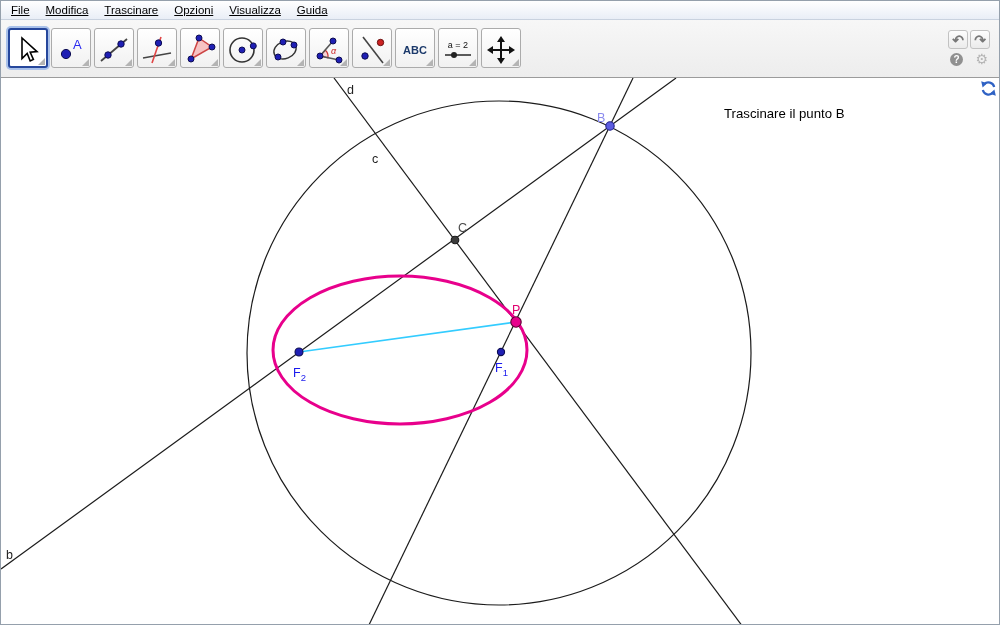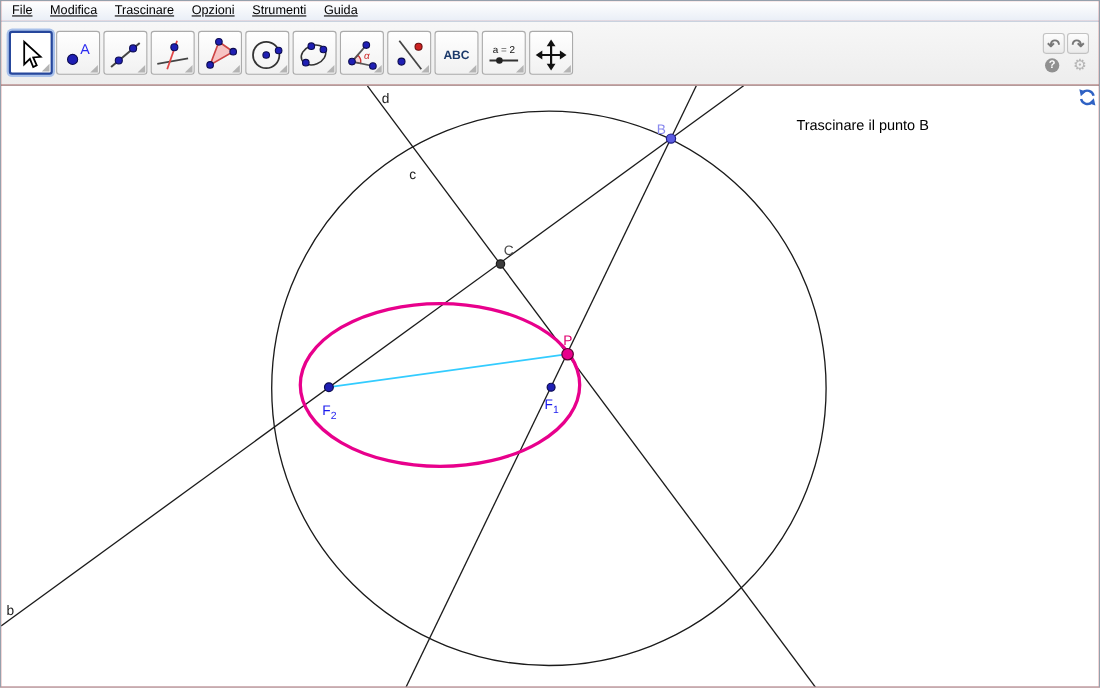--- a/index.html
+++ b/index.html
@@ -38,21 +38,21 @@
 </head>
 <body>
 
 <div class="window">
 
   <div class="menubar">
     <span class="mitem">File</span>
     <span class="mitem">Modifica</span>
     <span class="mitem">Trascinare</span>
     <span class="mitem">Opzioni</span>
-    <span class="mitem">Strumenti</span>
+    <span class="mitem">Visualizza</span>
     <span class="mitem">Guida</span>
   </div>
 
   <div class="toolbar">
     <div class="tools">
 
       <button class="tool selected">
         <svg width="32" height="32" viewBox="0 0 32 32">
           <polygon points="10,4 10,24.5 15.2,19.5 18.2,27 21.4,25.4 18.2,18.2 25,17.6" fill="#ffffff" stroke="#000000" stroke-width="1.6"></polygon>
         </svg>

